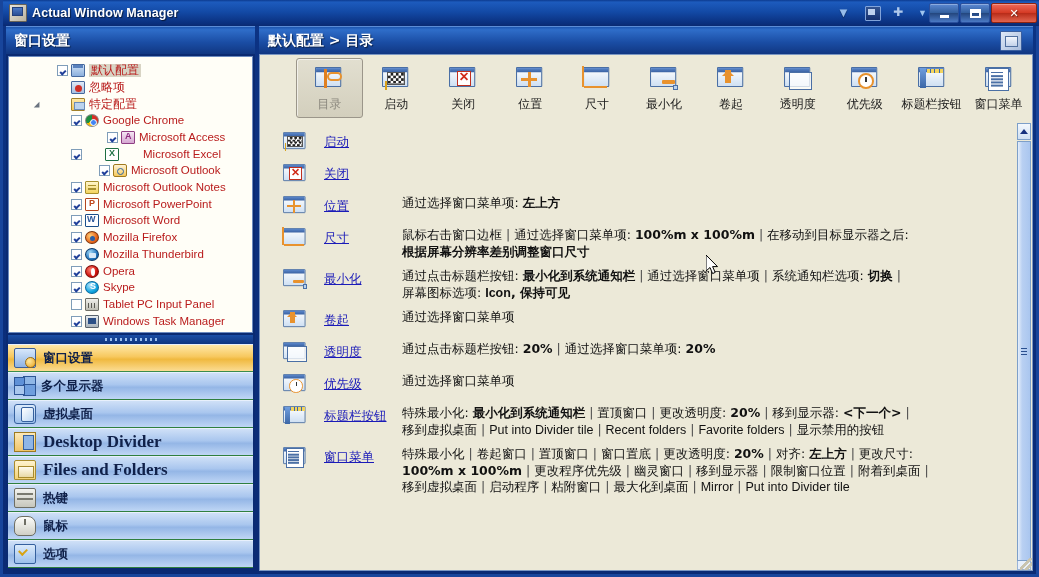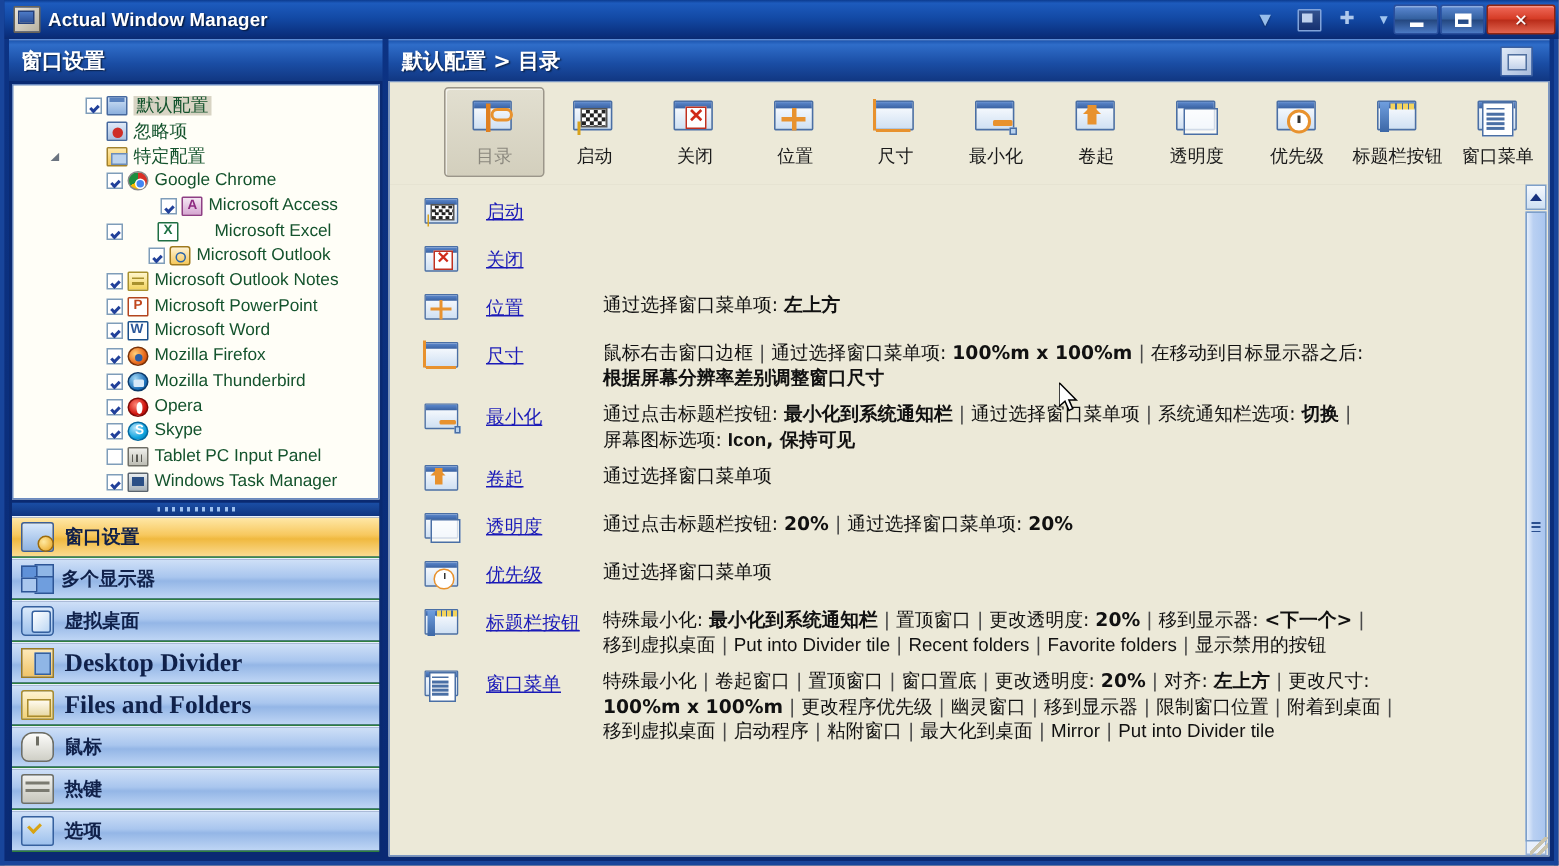--- a/index.html
+++ b/index.html
@@ -124,21 +124,21 @@
   .cb.on:after{
     content:"";position:absolute;left:2px;top:4px;width:4px;height:2px;
     border-left:2px solid #21409a;border-bottom:2px solid #21409a;
     transform:rotate(-45deg);
   }
   .cb.off{background:#fff;}
   .ti{
     width:14px;height:13px;flex:0 0 auto;margin-right:4px;position:relative;
     border-radius:1px;box-sizing:border-box;
   }
-  .tlabel{font-size:11.5px;color:#14532d;line-height:13px;}
+  .tlabel{font-size:11.5px;color:#b91c1c;line-height:13px;}
   .tlabel.cjk{font-family:"DejaVu Sans","Liberation Sans",sans-serif;font-size:12px;}
   .tlabel.sel{background:#d8d4c4;padding:0 2px;}
   .expander{
     width:9px;height:9px;position:relative;flex:0 0 auto;margin-right:2px;
   }
   .expander.tri:after{
     content:"";position:absolute;left:1px;top:2px;
     border-left:4px solid #6b7480;border-top:4px solid transparent;border-bottom:4px solid transparent;
     transform:rotate(45deg);
   }
@@ -482,26 +482,26 @@
           </div>
           <div class="navitem">
             <div class="nicon n-divider"></div>
             <div class="nlabel latin">Desktop Divider</div>
           </div>
           <div class="navitem">
             <div class="nicon n-files"></div>
             <div class="nlabel latin">Files and Folders</div>
           </div>
           <div class="navitem">
+            <div class="nicon n-hotkey"></div>
+            <div class="nlabel">热键</div>
+          </div>
+          <div class="navitem">
             <div class="nicon n-mouse"></div>
             <div class="nlabel">鼠标</div>
-          </div>
-          <div class="navitem">
-            <div class="nicon n-hotkey"></div>
-            <div class="nlabel">热键</div>
           </div>
           <div class="navitem">
             <div class="nicon n-options"></div>
             <div class="nlabel">选项</div>
           </div>
         </div>
     </div>
   </div>
 
   <div class="rightpanel">

